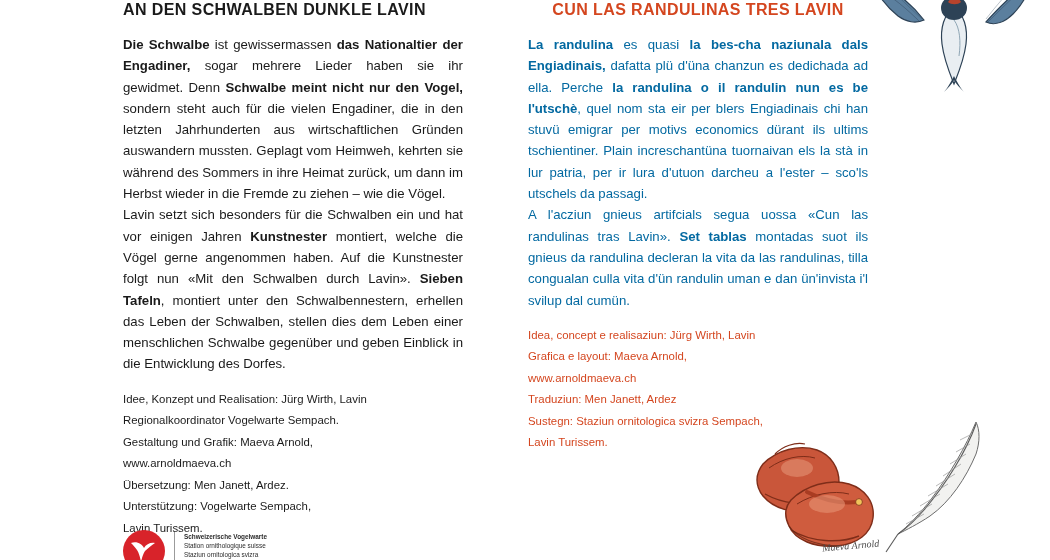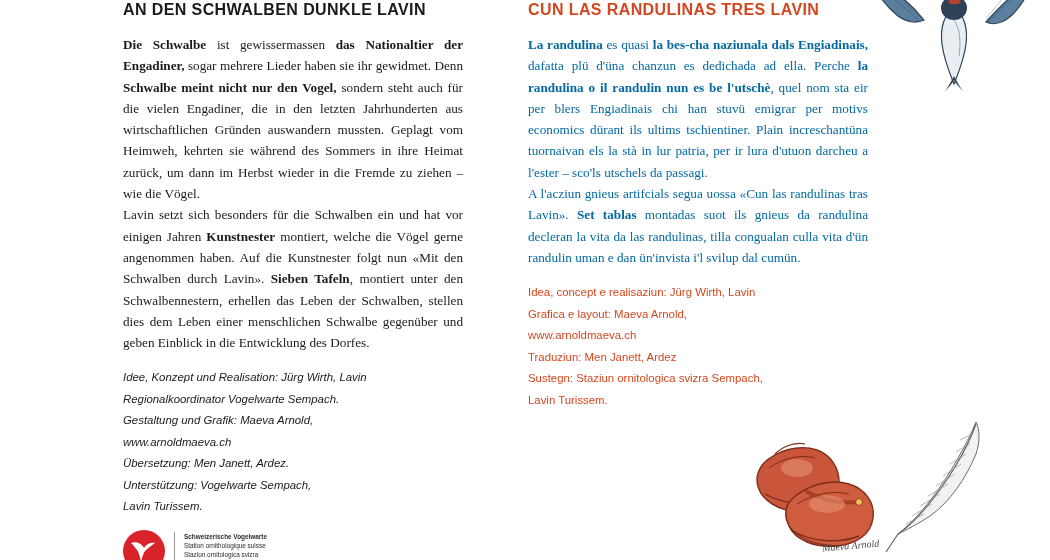--- a/index.html
+++ b/index.html
@@ -38,47 +38,46 @@
     font-size: 16px;
     font-weight: bold;
     letter-spacing: 0.4px;
     line-height: 20px;
     margin: 0 0 14px 0;
     text-transform: uppercase;
     white-space: nowrap;
     overflow: hidden;
   }
   .col-title-left { color: #1a1a1a; }
-  .col-title-right { color: #d4461f; }
+  .col-title-right { color: #d4461f; text-align: center; }
 
   .body-text {
     font-size: 13.2px;
     line-height: 21.3px;
     text-align: justify;
     margin: 0;
-    font-family: Liberation Serif, serif;
   }
   .body-left { color: #1a1a1a; }
   .body-right { color: #0369a1; }
 
   .body-text p {
     margin: 0;
     text-indent: 0;
   }
   .body-text b {
     font-weight: bold;
   }
 
   
   .credits {
     margin-top: 14px;
     font-size: 11.4px;
     line-height: 21.5px;
   }
-  .credits-left { color: #1a1a1a; font-style: italic; }
+  .credits-left { color: #1a1a1a; }
   .credits-right { color: #d4461f; }
   .credits div {
     white-space: nowrap;
   }
 
   
   .logo-block {
     position: absolute;
     left: 123px;
     top: 530px;

